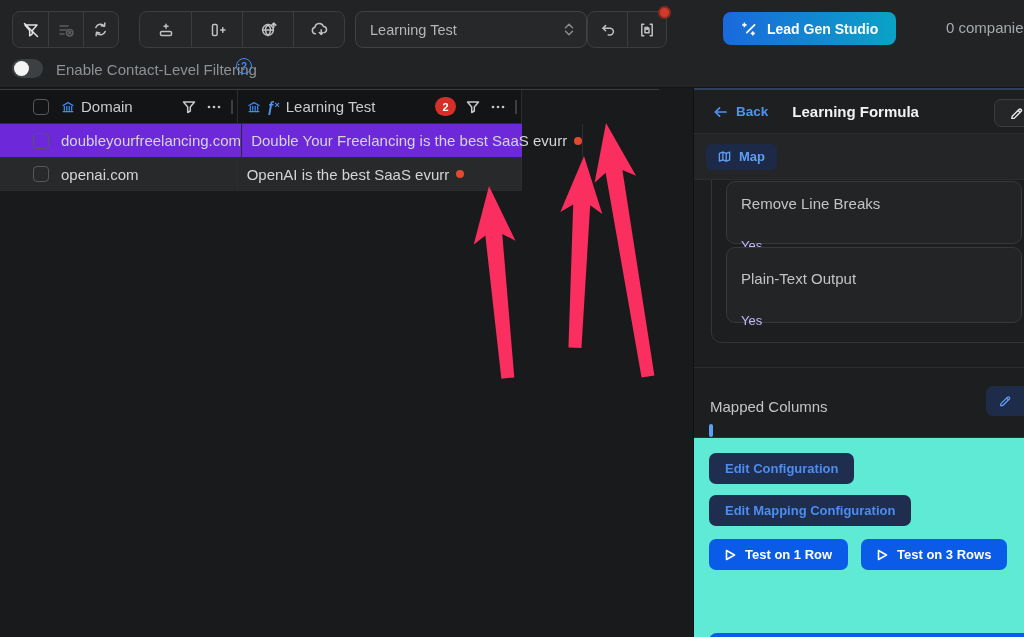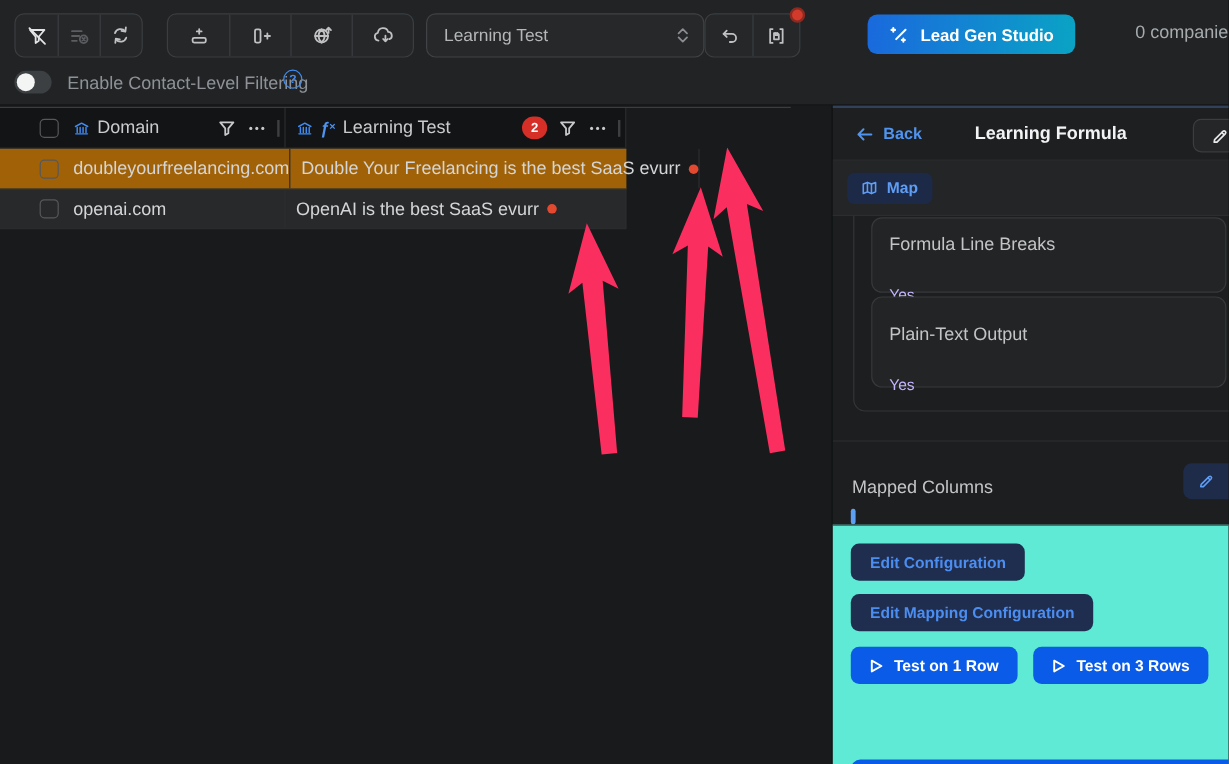--- a/index.html
+++ b/index.html
@@ -23,41 +23,41 @@
   .companies { position:absolute; left:946px; top:19px; width:78px; overflow:hidden; white-space:nowrap; font-size:15px; color:#a7abae; }
   .toggle { position:absolute; left:12px; top:59px; width:31px; height:19px; border-radius:10px; background:#3d4043; cursor:pointer; }
   .toggle .knob { position:absolute; left:2px; top:2px; width:15px; height:15px; border-radius:50%; background:#f3f4f4; }
   .toggle-label { position:absolute; left:56px; top:61px; font-size:15px; color:#8e9297; }
   .help-icon { position:absolute; left:236px; top:58px; width:16px; height:16px; border:1.4px solid #3f8cf3; border-radius:50%; color:#3f8cf3; font-size:10px; font-weight:700; display:flex; align-items:center; justify-content:center; cursor:pointer; }
 
   
   .table { position:absolute; left:0; top:89px; width:659px; border-top:1px solid #3a3d41; }
   .trow { display:flex; width:522px; }
   .thead { height:34px; background:#131415; border-bottom:1px solid #2e3032; }
-  .tr1 { height:34px; background:#a16207; border-bottom:1px solid #292b2d; }
+  .tr1 { height:34px; background:#6d28d9; border-bottom:1px solid #292b2d; }
   .tr2 { height:33px; background:#27292b; border-bottom:1px solid #292b2d; }
   .cell { display:flex; align-items:center; height:100%; }
   .c-domain { width:296px; padding-left:33px; border-right:1px solid #2b2d2f; }
   .c-result { width:363px; padding-left:9px; border-right:1px solid #2b2d2f; }
   .checkbox { width:16px; height:16px; border:1.5px solid #56585c; border-radius:4px; margin-right:12px; flex:none; cursor:pointer; }
   .hdr-text { font-size:15px; color:#c9cbcd; }
   .cell-text { font-size:15px; color:#d3d5d6; white-space:nowrap; }
   .blue-ic { color:#3f8cf3; margin-right:6px; display:flex; }
   .fx { color:#4f94f0; font-style:italic; font-size:14px; font-weight:600; margin-right:6px; }
   .fx small { font-style:normal; font-size:9px; vertical-align:4px; }
   .hdr-right { margin-left:auto; display:flex; align-items:center; gap:9px; padding-right:4px; color:#c7c9cb; }
   .badge { min-width:21px; height:19px; padding:0 6px; border-radius:10px; background:#d52f28; color:#fff; font-size:11px; font-weight:700; display:flex; align-items:center; justify-content:center; cursor:pointer; }
   .pipe { width:2px; height:14px; background:#3d4043; }
   .status-dot { width:8px; height:8px; border-radius:50%; background:#e2492f; margin-left:7px; flex:none; }
   .more-ic, .funnel-ic { cursor:pointer; display:flex; }
 
   
   .panel { position:absolute; left:694px; top:88px; width:330px; bottom:0; background:#1d1f20; box-shadow:-1px 0 0 #101112; }
   .panel::before { content:""; position:absolute; left:0; top:0; right:0; height:2px; background:#31415c; }
-  .panel-header { position:absolute; left:0; top:2px; right:0; height:44px; display:flex; align-items:center; padding-left:19px; border-bottom:1px solid #2b2d2f;gap:20px; }
+  .panel-header { position:absolute; left:0; top:2px; right:0; height:44px; display:flex; align-items:center; padding-left:19px; border-bottom:1px solid #2b2d2f; }
   .back-link { display:flex; align-items:center; gap:8px; color:#4f94f0; font-size:13.5px; font-weight:700; cursor:pointer; }
   .panel-title { margin-left:24px; color:#f2f3f4; font-size:15px; font-weight:700; }
   .hdr-pencil { position:absolute; right:-14px; top:9px; width:44px; height:28px; background:#242628; border:1px solid #3b3d40; border-radius:7px; display:flex; align-items:center; justify-content:center; color:#e8e9ea; cursor:pointer; }
   .map-strip { position:absolute; left:0; top:46px; right:0; height:46px; background:#232527; border-bottom:1px solid #2b2d2f; display:flex; align-items:center; padding-left:12px; }
   .map-btn { height:26px; padding:0 12px; background:#1d2a47; border:none; border-radius:6px; color:#5f9df5; font-size:13px; font-weight:700; font-family:"Liberation Sans",sans-serif; display:flex; align-items:center; gap:7px; cursor:pointer; }
   .panel-content { position:absolute; left:0; top:92px; right:0; height:257px; background:#1c1e1f; overflow:hidden; }
   .outer-card { position:absolute; left:17px; right:-20px; top:-30px; height:193px; border:1px solid #333639; border-radius:10px; }
   .setting-card { position:absolute; left:32px; width:296px; border:1px solid #36383b; border-radius:9px; background:#222426; padding:13px 14px; }
   .sc1 { top:1px; height:63px; }
   .sc2 { top:67px; height:76px; padding-top:22px; }
@@ -320,21 +320,21 @@
             </svg>
           </span>
         <span>Map</span>
       </button>
     </div>
 
     <div class="panel-content">
       <div class="outer-card"></div>
 
       <div class="setting-card sc1">
-        <div class="setting-label">Formula Line Breaks</div>
+        <div class="setting-label">Remove Line Breaks</div>
         <div class="setting-value">Yes</div>
       </div>
       <div class="setting-card sc2">
         <div class="setting-label">Plain-Text Output</div>
         <div class="setting-value">Yes</div>
       </div>
 
       <div class="content-divider"></div>
 
       <div class="mapped-heading">Mapped Columns</div>

